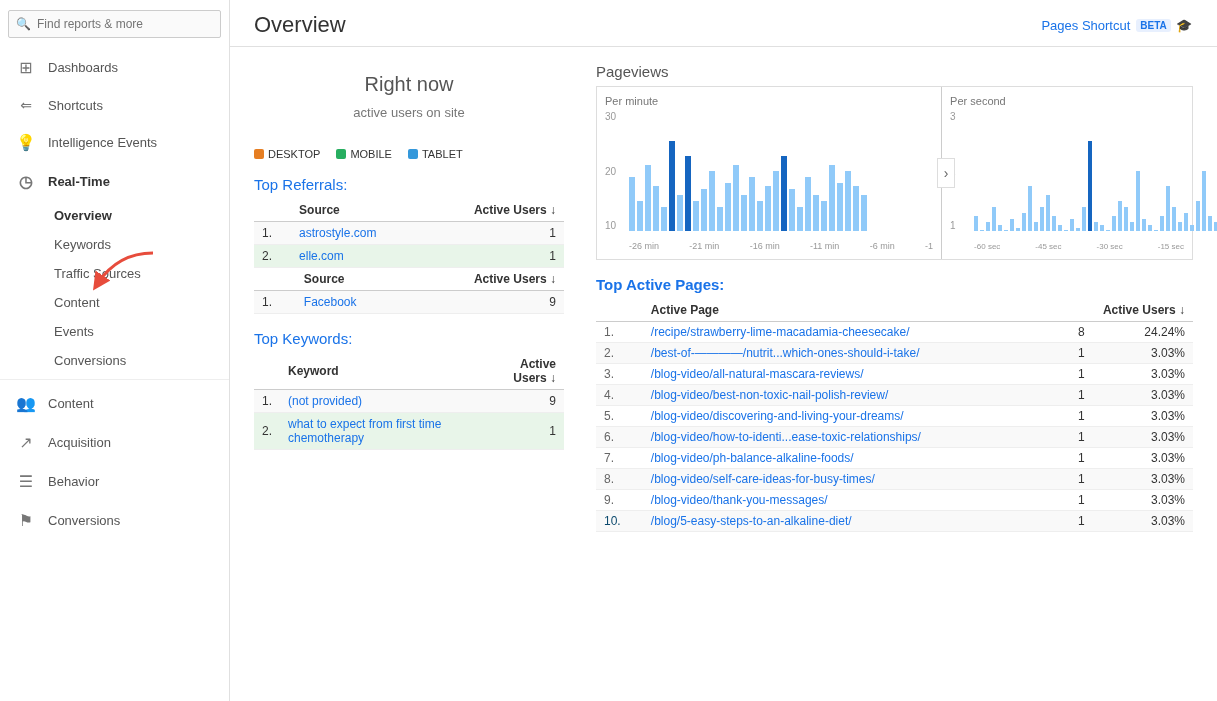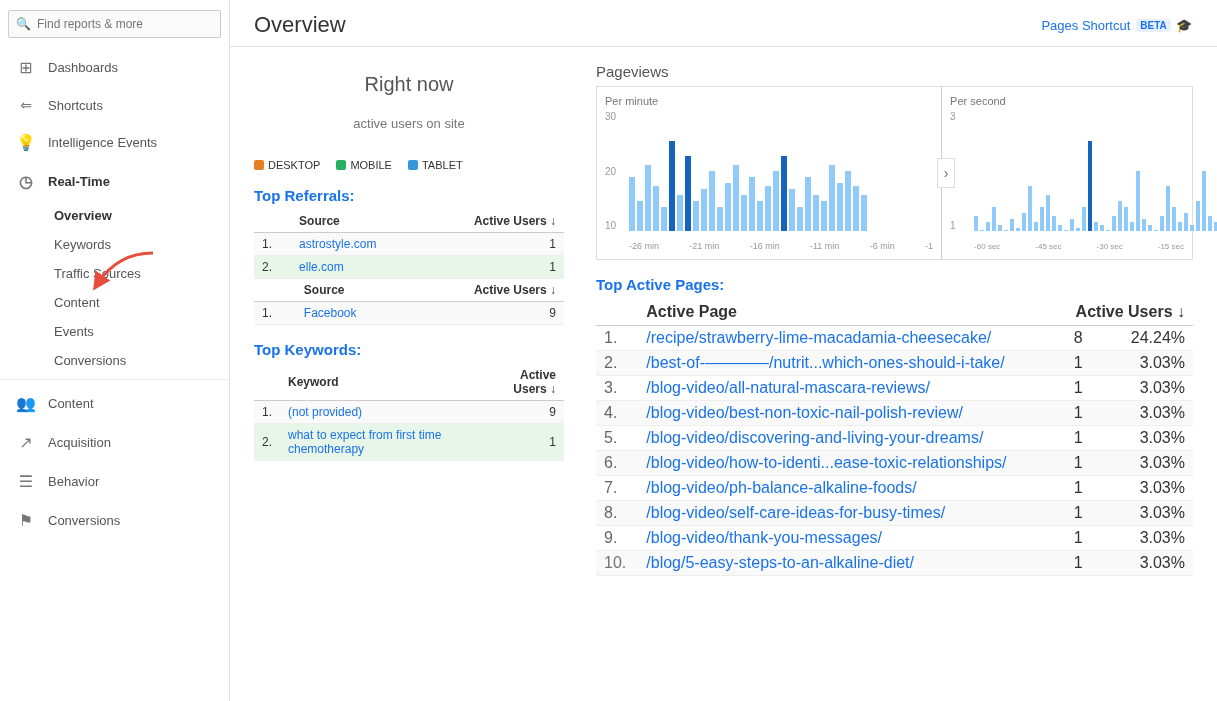--- a/index.html
+++ b/index.html
@@ -93,21 +93,21 @@
 
     .content-area {
       display: flex;
       padding: 16px 24px;
       gap: 32px;
     }
 
     
     .left-panel { width: 310px; min-width: 310px; }
     .right-now-section { text-align: center; padding: 10px 0 16px 0; }
-    .right-now-label { font-size: 20px; color: #555; margin-bottom: 20px; }
+    .right-now-label { font-size: 20px; color: #555; margin-bottom: 9px; }
     .right-now-number { font-size: 72px; font-weight: 300; color: #333; line-height: 1; }
     .right-now-sub { font-size: 13px; color: #777; }
 
     .device-bar-container { margin: 12px 0; }
     .device-labels {
       display: flex;
       gap: 16px;
       margin-bottom: 4px;
       font-size: 11px;
     }
@@ -122,21 +122,21 @@
       overflow: hidden;
       font-size: 12px;
       font-weight: bold;
       color: #fff;
     }
     .bar-orange { background: #e67e22; display: flex; align-items: center; justify-content: center; }
     .bar-green { background: #27ae60; display: flex; align-items: center; justify-content: center; }
     .bar-blue { background: #3498db; display: flex; align-items: center; justify-content: center; }
 
     
-    .section-title { font-size: 15px; color: #1a73e8; font-weight: bold; margin: 16px 0 6px 0; }
+    .section-title { font-size: 15px; color: #1a73e8; font-weight: normal; margin: 16px 0 6px 0; }
     .ref-table { width: 100%; border-collapse: collapse; font-size: 12px; }
     .ref-table th { text-align: left; padding: 4px 8px; font-weight: bold; color: #333; border-bottom: 1px solid #ccc; }
     .ref-table th:last-child { text-align: right; }
     .ref-table td { padding: 4px 8px; border-bottom: 1px solid #eee; }
     .ref-table td:last-child { text-align: right; }
     .ref-table tr:nth-child(odd) td { background: #f9f9f9; }
     .ref-table tr:nth-child(even) td { background: #e8f5e9; }
     .link-blue { color: #1a73e8; text-decoration: none; }
 
     
@@ -154,21 +154,21 @@
     .chart-bars-wrap { position: absolute; left: 24px; right: 0; top: 0; bottom: 20px; display: flex; align-items: flex-end; gap: 2px; }
     .chart-x-labels { position: absolute; bottom: 0; left: 24px; right: 0; display: flex; justify-content: space-between; font-size: 9px; color: #999; }
     .bar-blue-chart { background: #90caf9; width: 8px; }
     .bar-blue-chart.tall { background: #1565c0; }
 
     
     .chart-nav-arrow { position: absolute; right: -14px; top: 50%; transform: translateY(-50%); width: 18px; height: 30px; background: #fff; border: 1px solid #ddd; display: flex; align-items: center; justify-content: center; cursor: pointer; font-size: 14px; color: #666; z-index: 2; }
 
     
     .active-pages-title { font-size: 15px; color: #1a73e8; font-weight: bold; margin: 16px 0 6px 0; }
-    .pages-table { width: 100%; border-collapse: collapse; font-size: 16px; }
+    .pages-table { width: 100%; border-collapse: collapse; font-size: 12px; }
     .pages-table th { text-align: left; padding: 4px 8px; font-weight: bold; color: #333; border-bottom: 1px solid #ccc; }
     .pages-table th:last-child { text-align: right; }
     .pages-table td { padding: 3px 8px; border-bottom: 1px solid #eee; }
     .pages-table td:last-child { text-align: right; }
     .pages-table td:nth-child(3) { text-align: right; }
     .pages-table tr:nth-child(even) td { background: #f9f9f9; }
   </style>
 </head>
 <body>
 
@@ -511,21 +511,21 @@
               <td style="text-align:right;white-space:nowrap">1</td>
               <td style="text-align:right;white-space:nowrap">3.03%</td>
             </tr>
             <tr>
               <td style="white-space:nowrap;color:#666">9.</td>
               <td><a class="link-blue">/blog-video/thank-you-messages/</a></td>
               <td style="text-align:right;white-space:nowrap">1</td>
               <td style="text-align:right;white-space:nowrap">3.03%</td>
             </tr>
             <tr>
-              <td style="white-space:nowrap;color:#737373">10.</td>
+              <td style="white-space:nowrap;color:#0c4a6e">10.</td>
               <td><a class="link-blue">/blog/5-easy-steps-to-an-alkaline-diet/</a></td>
               <td style="text-align:right;white-space:nowrap">1</td>
               <td style="text-align:right;white-space:nowrap">3.03%</td>
             </tr>
           </tbody>
       </table>
     </div>
   </div>
 </div>
 

